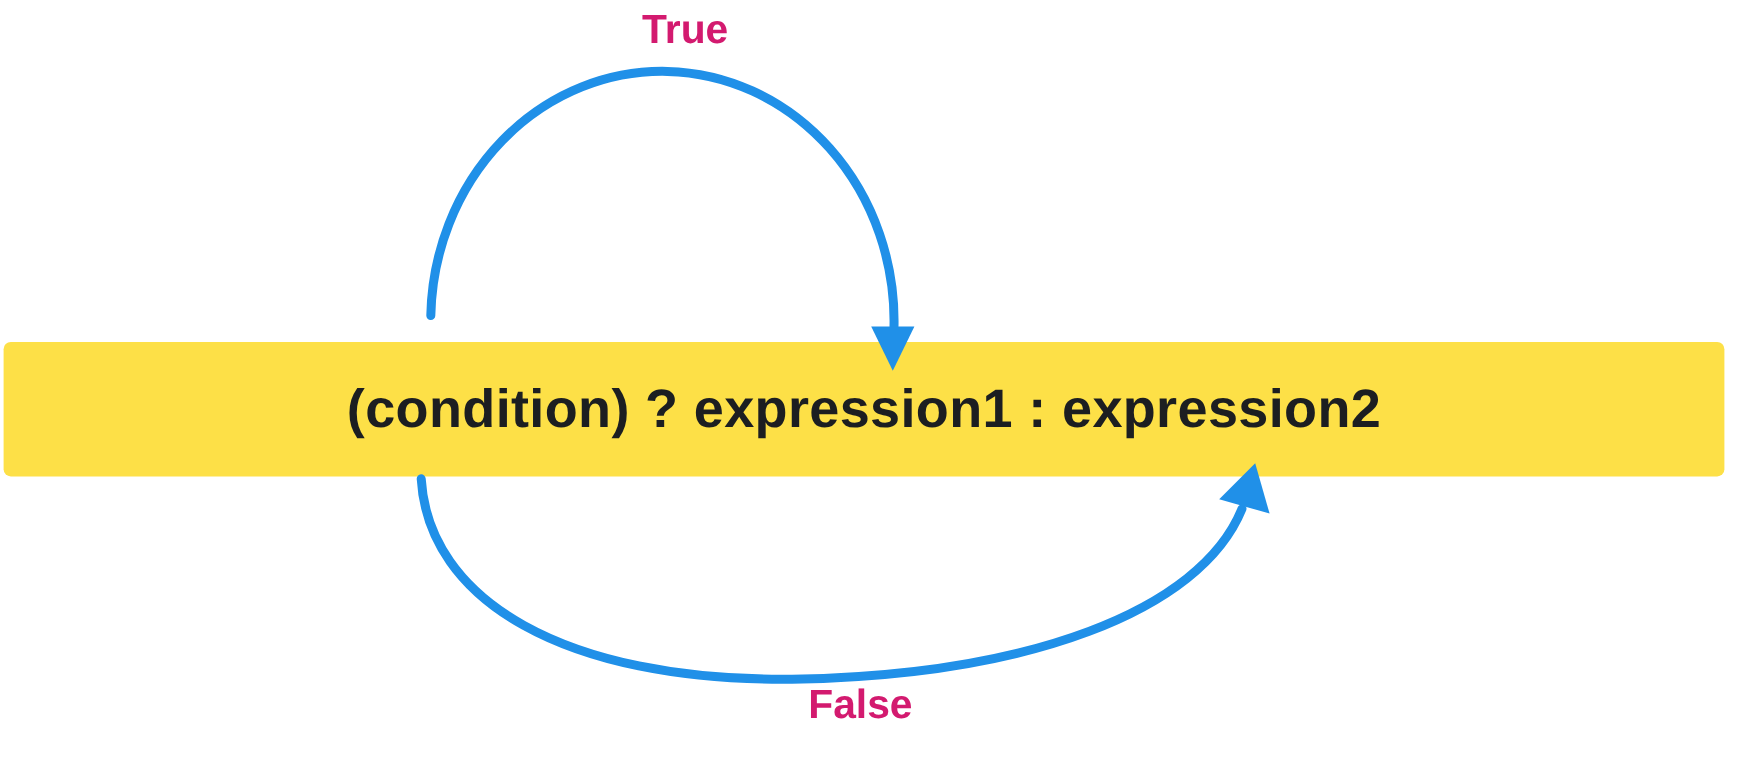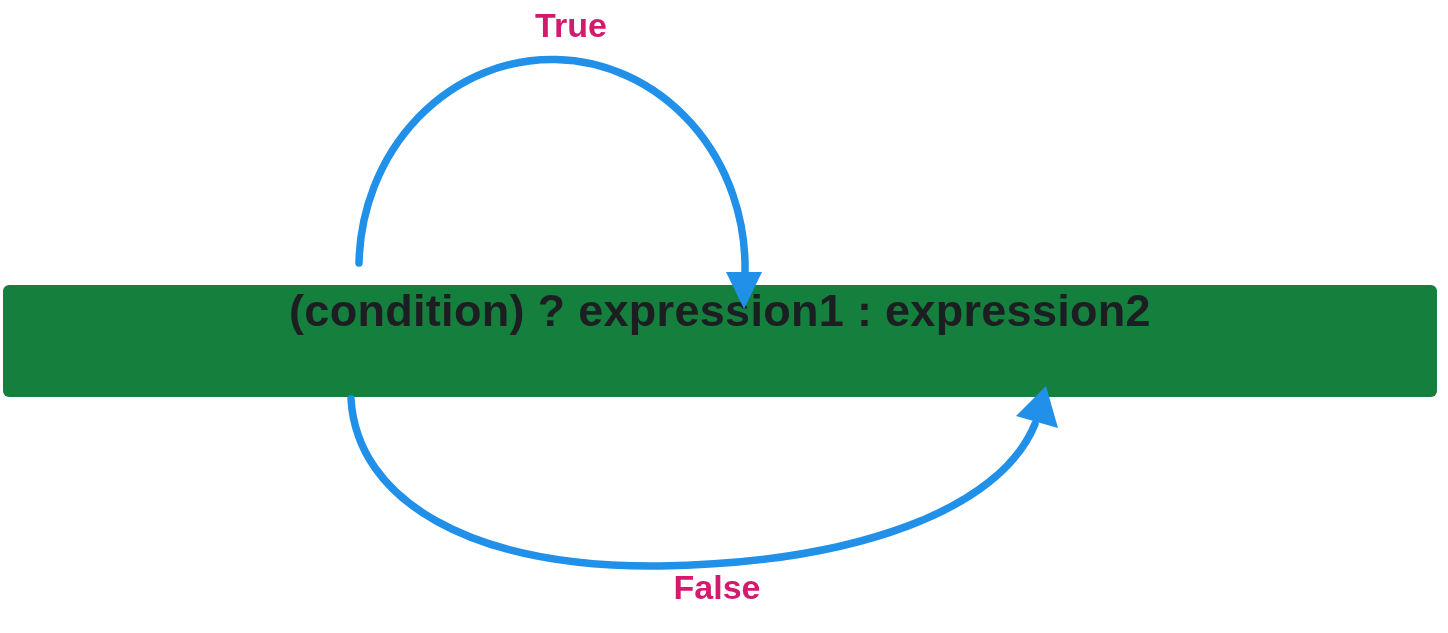--- a/index.html
+++ b/index.html
@@ -14,24 +14,24 @@
     background: #ffffff;
     overflow: hidden;
     font-family: "Liberation Sans", sans-serif;
   }
   .band {
     position: absolute;
     left: 3px;
     top: 285px;
     width: 1434px;
     height: 112px;
-    background: #15803d;
+    background: #fde047;
     border-radius: 6px;
     display: flex;
-    align-items: flex-start;
+    align-items: center;
     justify-content: center;
     z-index: 1;
   }
   .band .expr {
     font-size: 45px;
     font-weight: bold;
     color: #1c1e21;
     letter-spacing: 0.3px;
     white-space: nowrap;
   }

